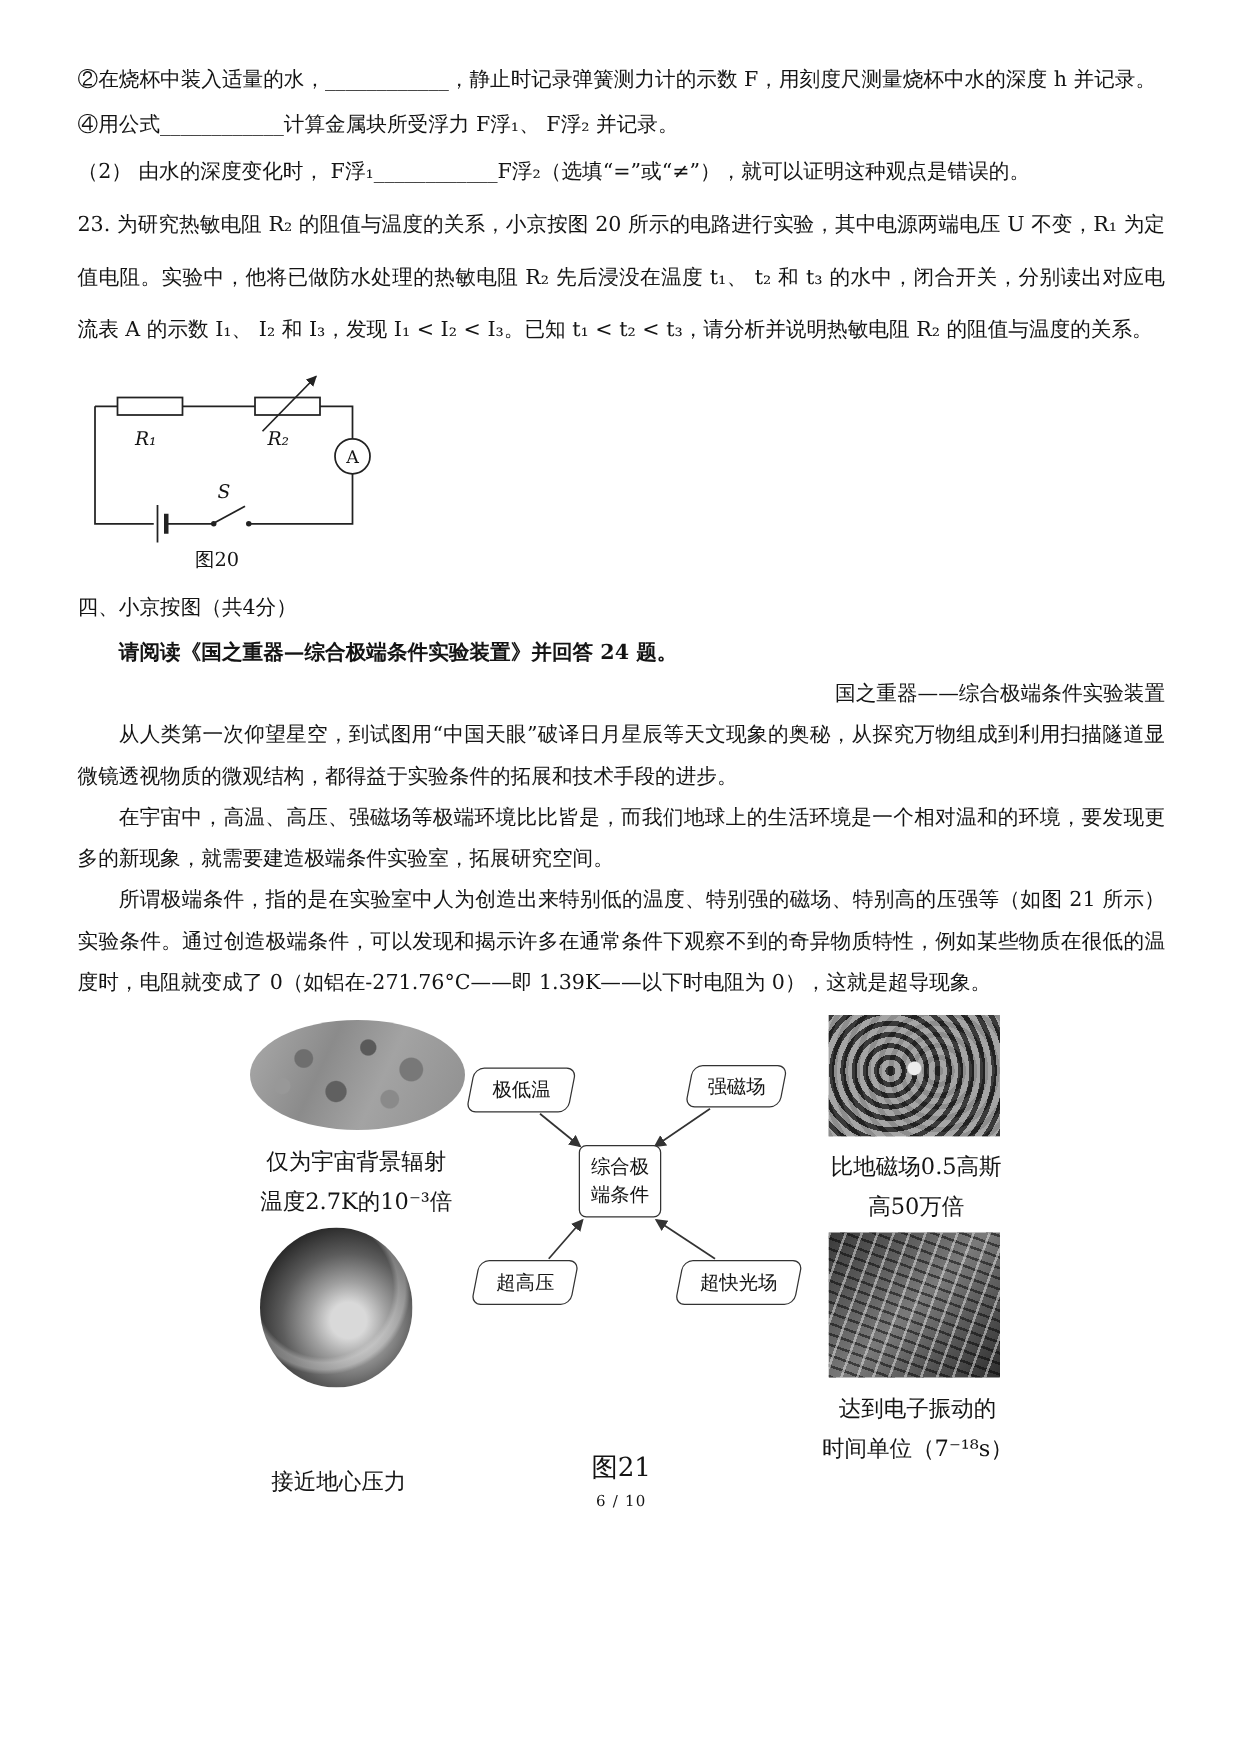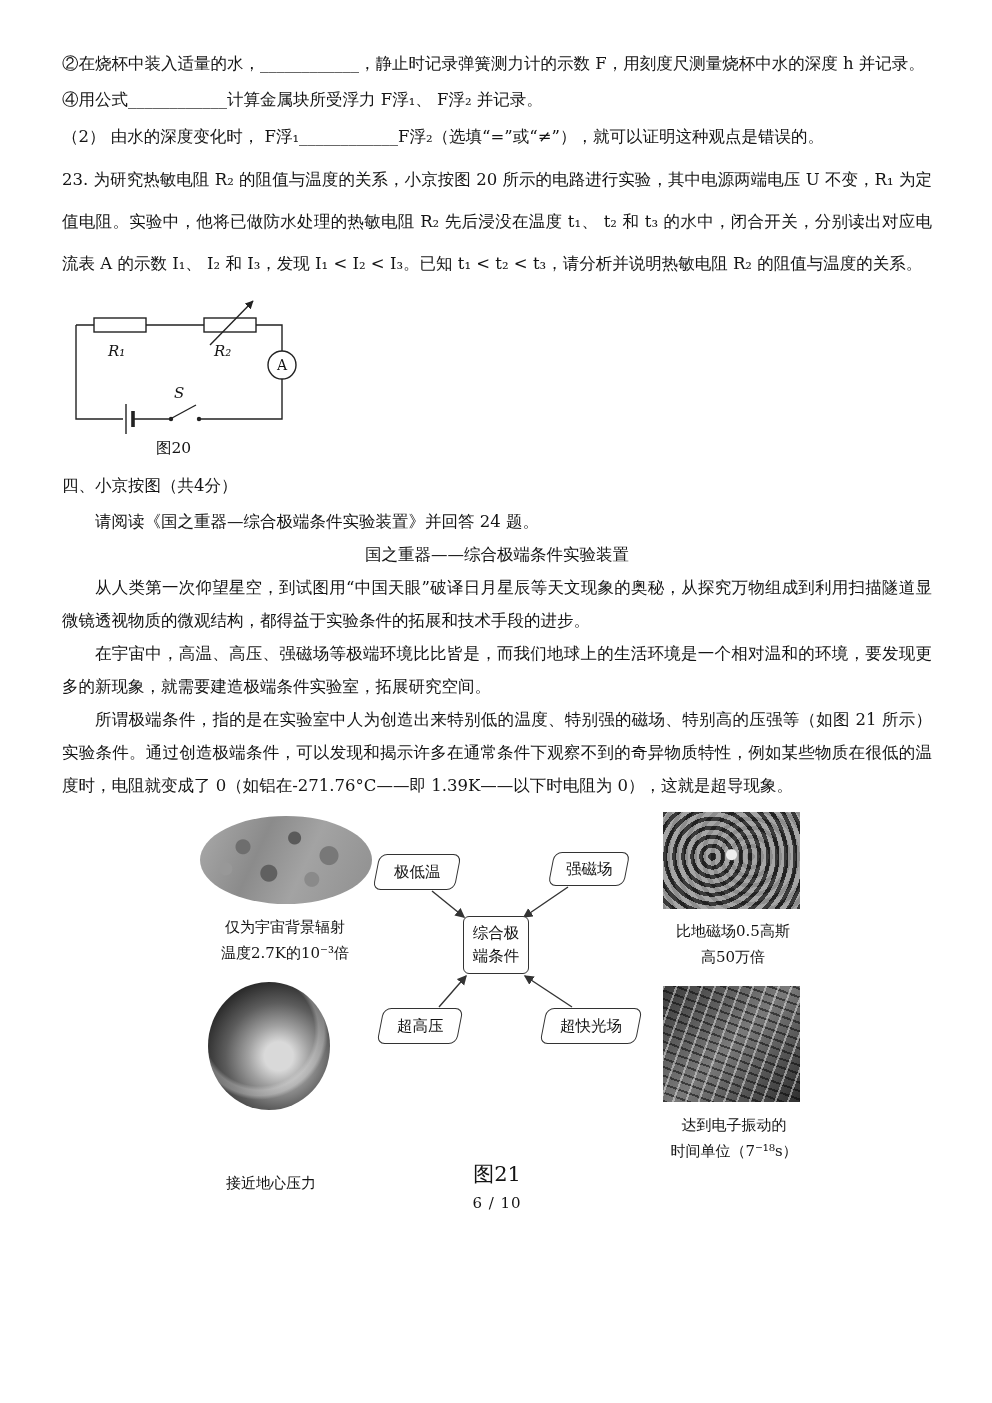--- a/index.html
+++ b/index.html
@@ -12,22 +12,22 @@
     overflow: hidden;
   }
   .page { padding: 46px 60px 0 62px; font-size: 16.5px; }
 
   .blanks p { line-height: 2.2; text-align: justify; }
   .q23 { line-height: 2.55; text-align: justify; margin-top: 4px; }
 
   .circuit-fig { margin: 12px 0 0 2px; }
 
   .sec-head { line-height: 2.3; margin-top: 4px; }
-  .intro { text-indent: 2em; line-height: 2.0; }
-  .rtitle { text-align: center; line-height: 2.0; }
+  .intro { text-indent: 2em; line-height: 2.0; font-weight: bold; }
+  .rtitle { text-align: right; line-height: 2.0; }
   .reading p { text-indent: 2em; line-height: 2.0; text-align: justify; }
 
   .fig21 { position: relative; width: 868px; height: 350px; margin-top: 8px; font-size: 15.5px; }
   .fig21 .arrows { position: absolute; left: 0; top: 0; }
 
   .photo { position: absolute; }
   .photo-cosmic {
     left: 138px; top: 6px; width: 172px; height: 88px; border-radius: 50%;
     background:
       radial-gradient(circle at 25% 35%, #6e6e6e 0 7px, rgba(0,0,0,0) 8px),
@@ -52,21 +52,21 @@
       radial-gradient(circle at 58% 58%, #d9d9d9 0 14%, #a0a0a0 30%, #5c5c5c 52%, #2b2b2b 74%, #151515 100%);
   }
   .photo-electron {
     left: 601px; top: 176px; width: 137px; height: 116px;
     background:
       repeating-linear-gradient(110deg, rgba(232,232,232,.5) 0 2px, rgba(0,0,0,0) 2px 12px),
       repeating-linear-gradient(20deg, rgba(0,0,0,.5) 0 2px, rgba(0,0,0,0) 2px 8px),
       linear-gradient(135deg, #3a3a3a, #7a7a7a 50%, #2f2f2f);
   }
 
-  .cap { position: absolute; text-align: center; line-height: 1.75; font-size: 15px; }
+  .cap { position: absolute; text-align: center; line-height: 1.75; font-size: 18px; }
   .cap-cosmic { left: 116px; top: 104px; width: 214px; }
   .cap-magnet { left: 596px; top: 108px; width: 150px; }
   .cap-earth  { left: 134px; top: 324px; width: 150px; margin-top: 36px; }
   .cap-electron { left: 588px; top: 302px; width: 168px; }
 
   .fbox {
     position: absolute; border: 1.4px solid #333; border-radius: 8px;
     background: #fff; display: flex; align-items: center; justify-content: center;
     transform: skewX(-11deg); font-size: 15.5px;
   }
@@ -77,21 +77,21 @@
   .box-light    { left: 481px; top: 198px; width: 96px; height: 36px; }
 
   .center-box {
     position: absolute; left: 401px; top: 106px; width: 66px; height: 58px;
     border: 1.4px solid #333; border-radius: 6px; background: #fff;
     display: flex; flex-direction: column; align-items: center; justify-content: center;
     line-height: 1.5; font-size: 15.5px;
   }
 
   .figcap { text-align: center; font-size: 21px; margin-top: 0px; }
-  .pagenum { text-align: center; font-size: 15px; margin-top: 6px; letter-spacing: 1px; }
+  .pagenum { text-align: center; font-size: 12px; margin-top: 6px; letter-spacing: 1px; }
 
   svg text { font-family: "DejaVu Serif", "Liberation Serif", serif; }
 </style>
 </head>
 <body>
 
 <div class="page">
 
   <section class="blanks">
     <p>②在烧杯中装入适量的水，____________，静止时记录弹簧测力计的示数 F，用刻度尺测量烧杯中水的深度 h 并记录。</p>

